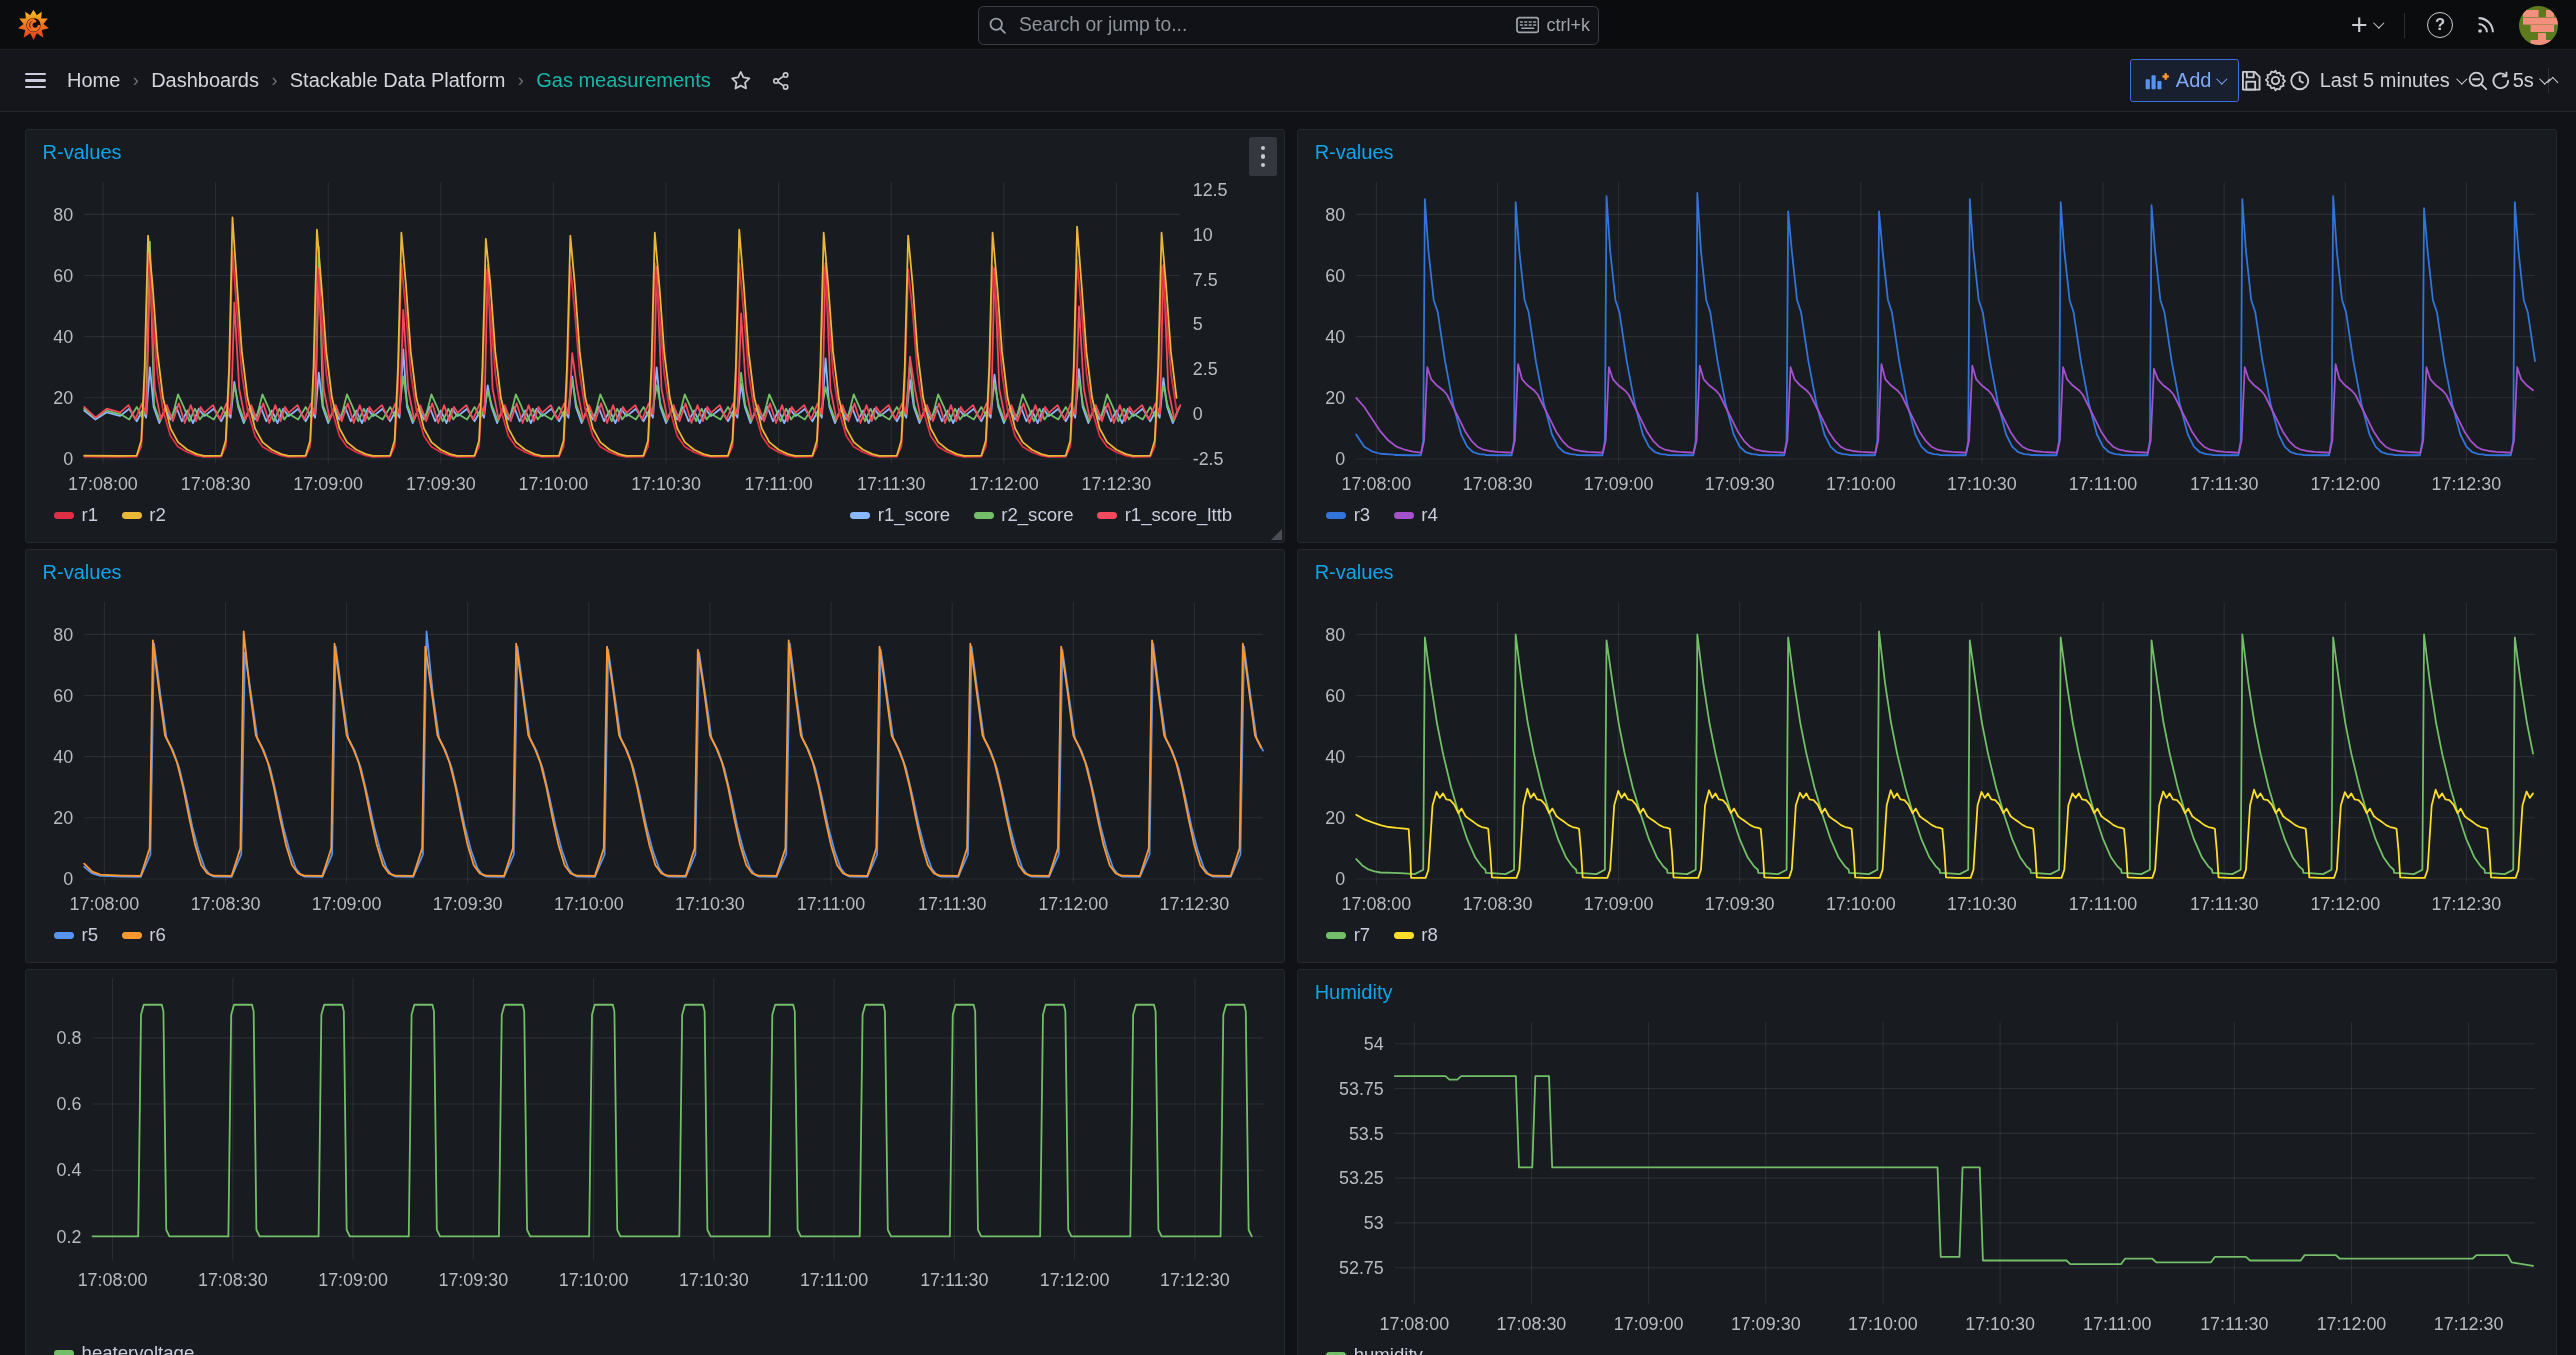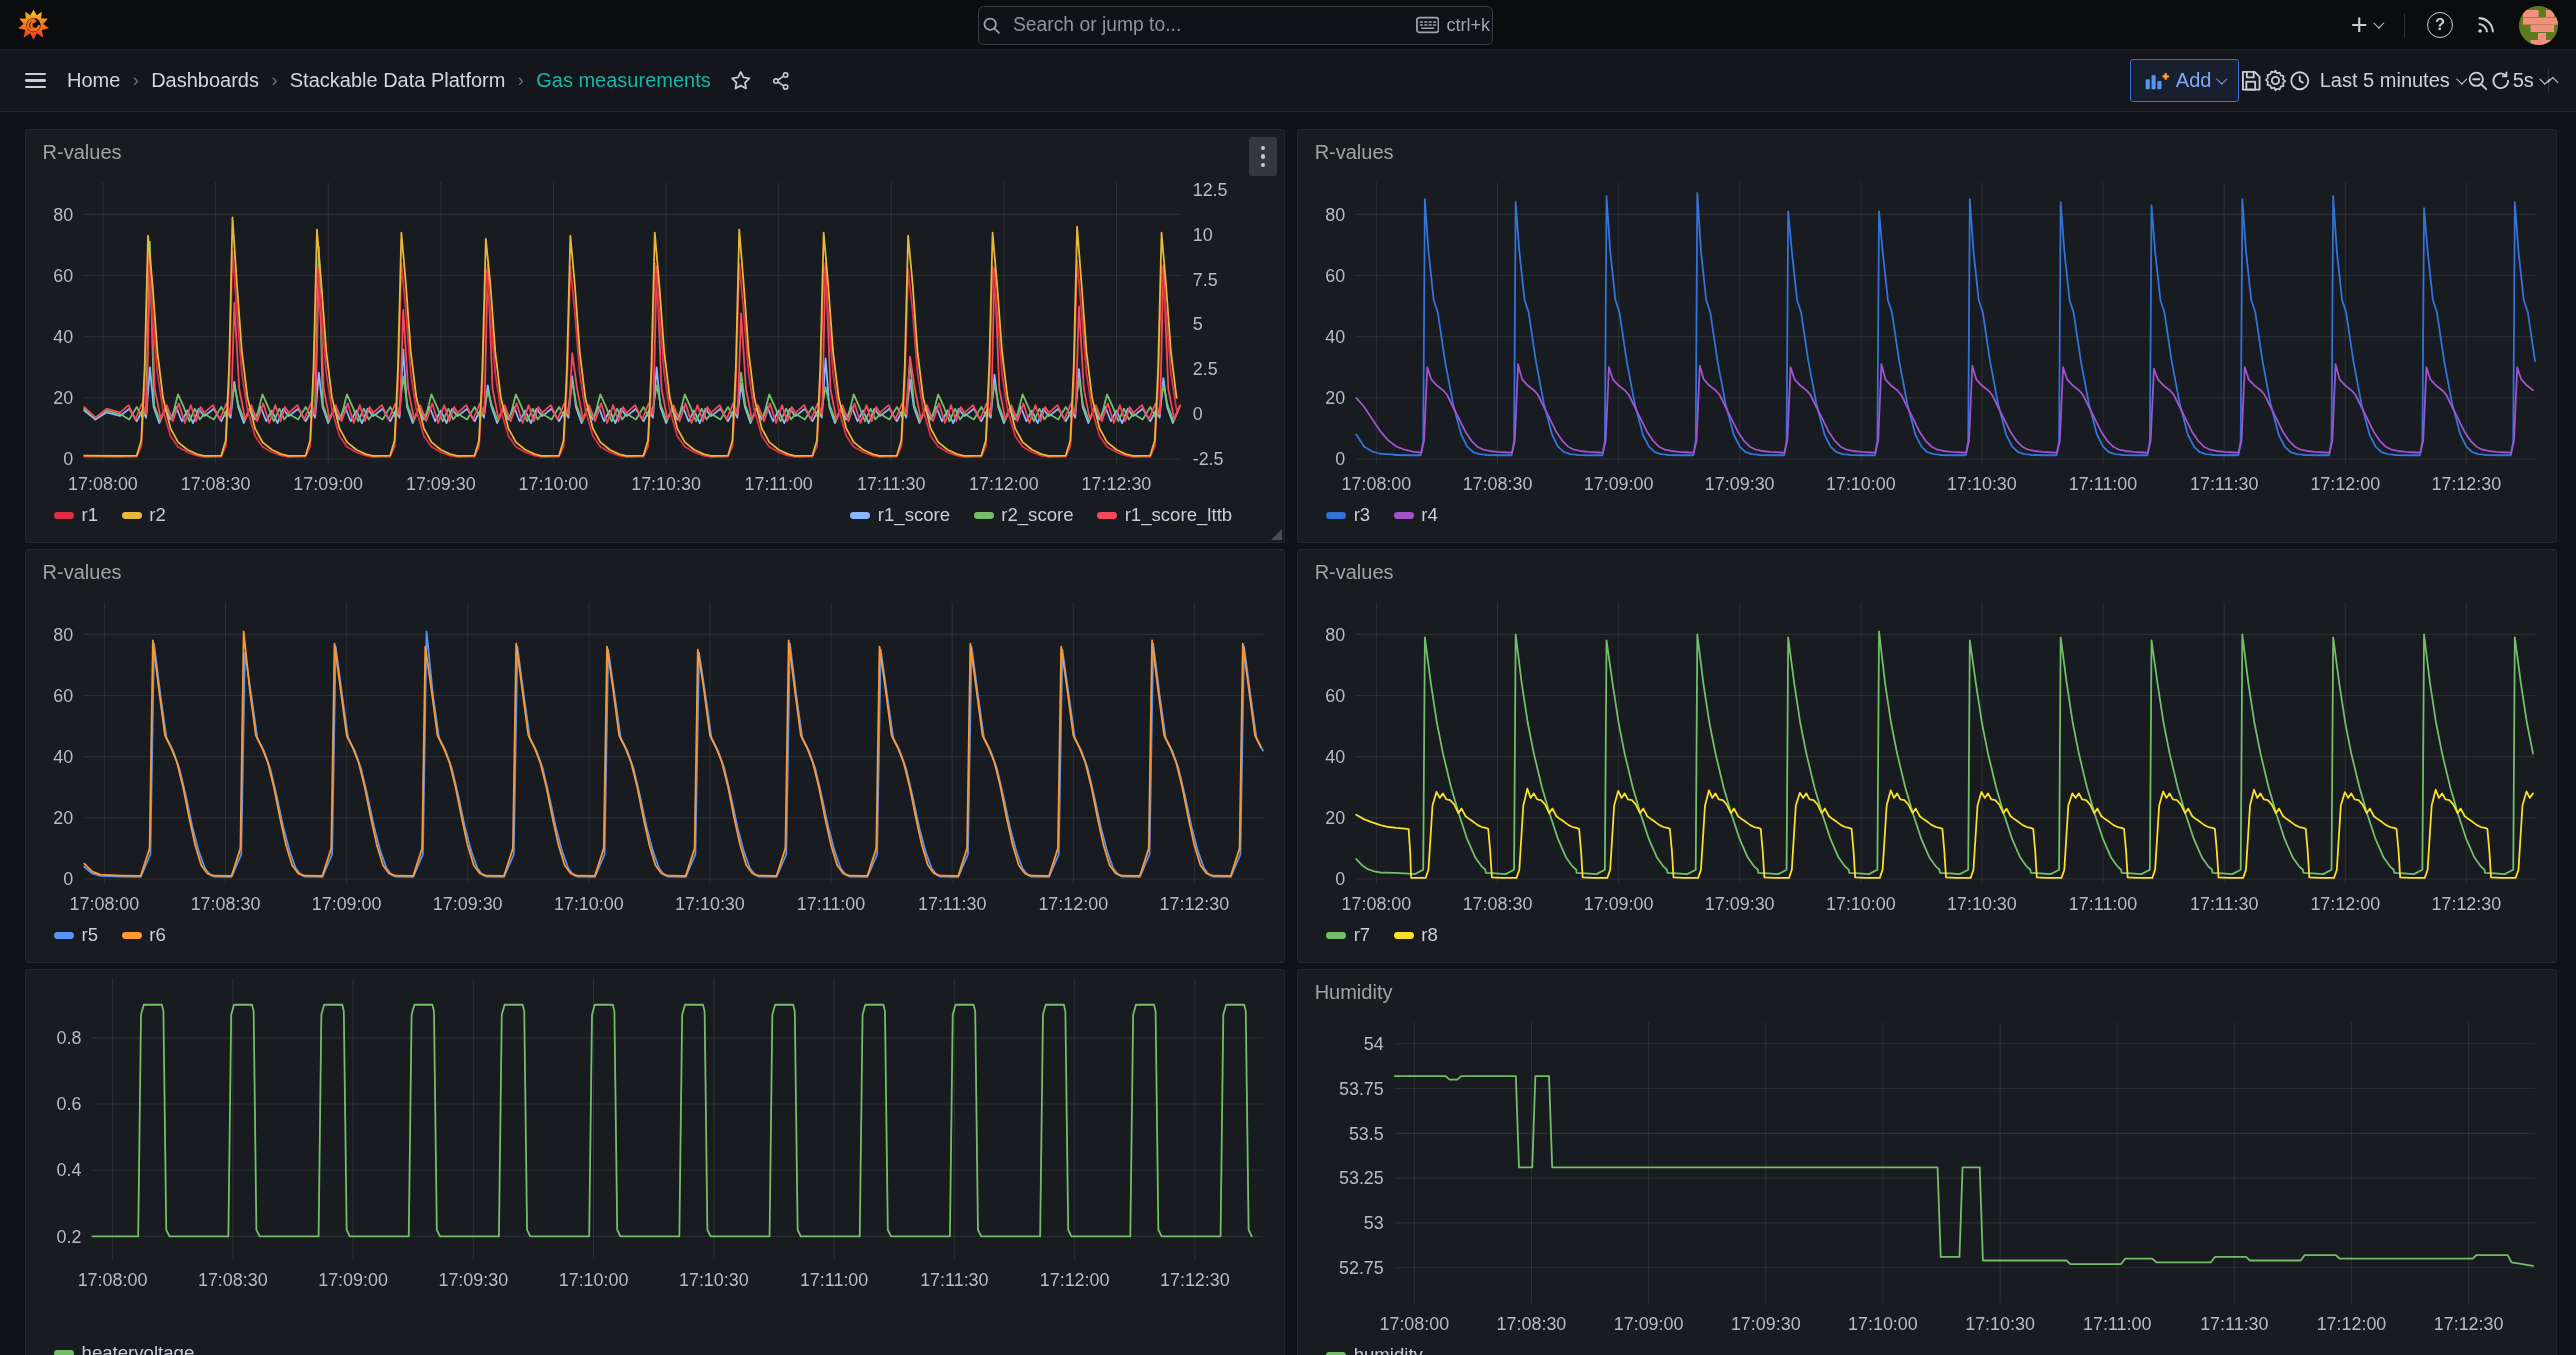--- a/index.html
+++ b/index.html
@@ -3,21 +3,21 @@
 <meta charset="utf-8">
 <style>
   * { margin:0; padding:0; box-sizing:border-box; }
   html,body { background:#111217; }
   body { font-family:"Liberation Sans", sans-serif; color:#ccccdc; }
   #app { position:relative; width:2576px; height:1356px; overflow:hidden; background:#111217; }
 
   
   .topbar { position:relative; height:50px; background:#0b0c0e; display:flex; align-items:center; border-bottom:0.7px solid #1c1e22; }
   .logo { position:absolute; left:16.6px; top:8.3px; width:33px; height:33px; }
-  .searchbox { position:absolute; left:978px; top:5.5px; width:515px; height:39px; background:#111217; border:0.7px solid #3a3d44; border-radius:5.5px; display:flex; align-items:center; padding:0 2px; }
+  .searchbox { position:absolute; left:978px; top:5.5px; width:621px; height:39px; background:#111217; border:0.7px solid #3a3d44; border-radius:5.5px; display:flex; align-items:center; padding:0 8px; }
   .searchbox svg { flex:none; }
   .searchbox input { flex:1; background:transparent; border:none; outline:none; color:#c7cacd; font-size:19.3px; margin-left:11px; font-family:"Liberation Sans",sans-serif; }
   .searchbox input::placeholder { color:#8e939a; }
   .shortcut { display:flex; align-items:center; gap:7px; color:#9fa4ab; font-size:18px; }
   .top-right { position:absolute; right:18px; top:0; height:50px; display:flex; align-items:center; gap:22px; }
   .vdiv { width:0.7px; height:25px; background:#2c2f35; }
   .plusgrp { display:flex; align-items:center; gap:7px; color:#c9ccd1; }
   .plus { font-size:29px; line-height:1; font-weight:300; }
   .chev { display:inline-block; width:7.6px; height:7.6px; border-right:1.7px solid currentColor; border-bottom:1.7px solid currentColor; transform:rotate(45deg); margin-top:-4.1px; }
   .chev.up { transform:rotate(-135deg); margin-top:5.5px; }
@@ -37,21 +37,21 @@
   .crumb-icons { display:flex; align-items:center; gap:18px; margin-left:18px; }
   .nav-right { margin-left:auto; display:flex; align-items:center; color:#c9ccd1; }
   .add-btn { display:flex; align-items:center; gap:7px; height:43px; padding:0 12.4px; border:0.7px solid #3d71d9; border-radius:2.8px; background:rgba(61,113,217,0.10); color:#83a8f9; font-size:20px; }
   .timegrp { display:flex; align-items:center; gap:8.3px; font-size:20px; color:#d0d2d6; }
   .fivegrp { display:flex; align-items:center; gap:7px; font-size:20px; color:#d0d2d6; }
 
   
   .dash { position:absolute; left:0; right:0; top:112px; padding:17px 19.3px 0 25px; display:grid; grid-template-columns:1fr 1fr; column-gap:12.4px; row-gap:6.2px; grid-auto-rows:414px; }
   .panel { position:relative; background:#181b1f; border:0.7px solid #25272d; border-radius:2.8px; display:flex; flex-direction:column; overflow:hidden; }
   .panel-header { height:44px; flex:none; display:flex; align-items:center; padding:0 16.6px; }
-  .panel-title { font-size:20px; font-weight:500; color:#a3a3a3; }
+  .panel-title { font-size:20px; font-weight:500; color:#0ea5e9; }
   .kebab { position:absolute; top:7px; right:7px; width:28px; height:39px; background:#34373d; border-radius:2.8px; display:flex; flex-direction:column; align-items:center; justify-content:center; gap:4.8px; cursor:pointer; }
   .kebab i { width:4.1px; height:4.1px; border-radius:50%; background:#c7cacd; }
   .chart { flex:1; position:relative; }
   .legend { height:44px; flex:none; display:flex; align-items:flex-start; justify-content:space-between; padding:4.1px 28px 0 28px; }
   .lg-grp { display:flex; align-items:center; gap:23.5px; }
   .lg-grp.right { margin-right:23.5px; }
   .lg-item { display:inline-flex; align-items:center; gap:7.6px; font-size:18.6px; color:#ccccdc; cursor:pointer;text-align:right; }
   .lg-sw { width:20px; height:7px; border-radius:3.4px; display:inline-block; }
   .resize-corner { position:absolute; right:2.1px; bottom:2.1px; width:0; height:0; border-style:solid; border-width:0 0 11px 11px; border-color:transparent transparent #4a4d55 transparent; }
   svg text { font-family:"Liberation Sans", sans-serif; }

